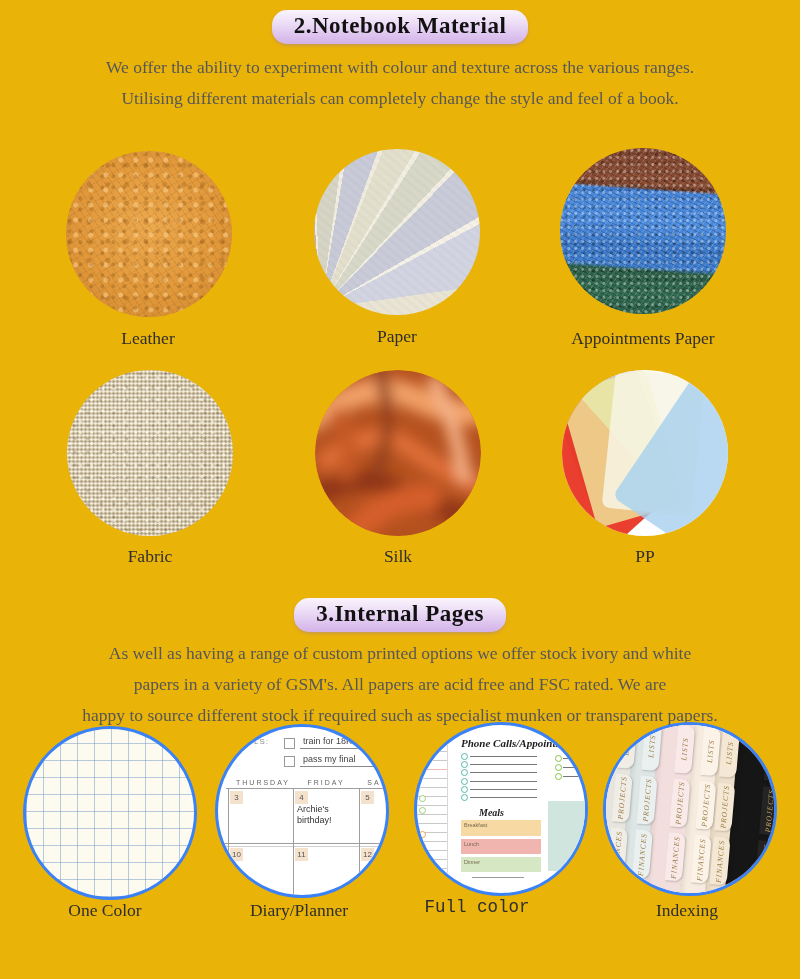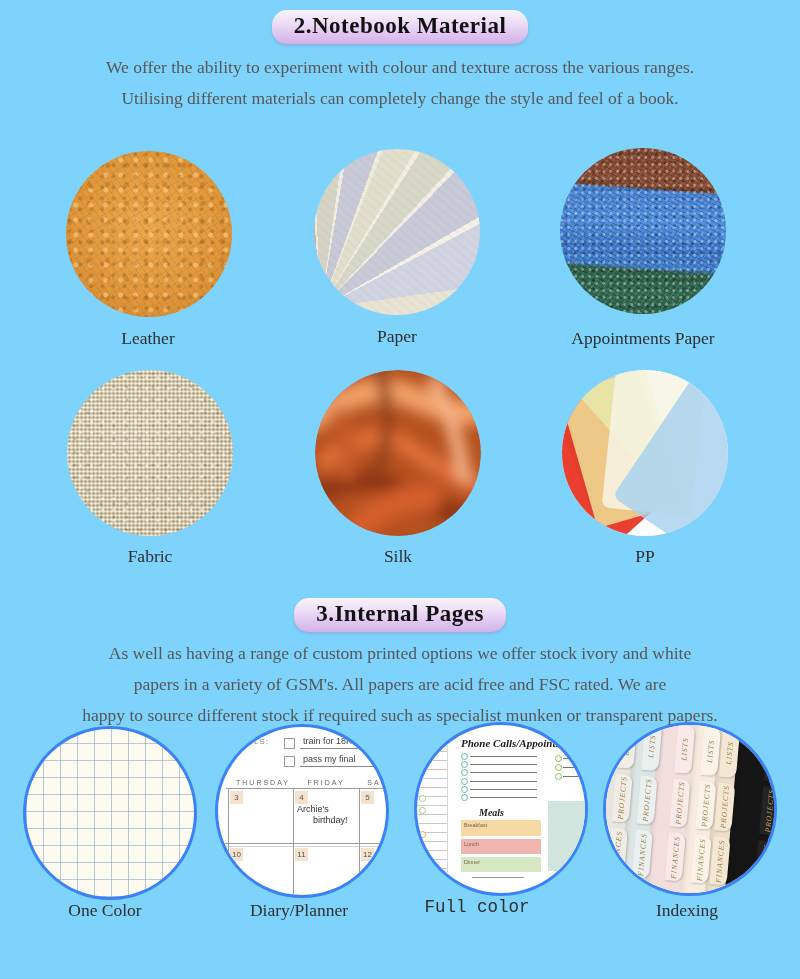--- a/index.html
+++ b/index.html
@@ -1,16 +1,16 @@
 <!DOCTYPE html>
 <html><head>
 <meta charset="utf-8">
 <style>
   html,body{margin:0;padding:0;background:#ffffff;}
-  .page{position:relative;width:800px;height:979px;background:#7dd3fc;overflow:hidden;
+  .page{position:relative;width:800px;height:979px;background:#eab308;overflow:hidden;
         font-family:"Liberation Serif", serif;}
   
   .badge-wrap{position:absolute;width:100%;text-align:center;}
   .badge{display:inline-block;padding:3px 22px 5px;border-radius:15px;
          font-size:23px;font-weight:600;letter-spacing:.5px;color:#111;
          background:linear-gradient(180deg,#faf5fd 0%,#ecdcf6 40%,#ddc3ee 75%,#d2b2e8 100%);
          box-shadow:0 2px 3px rgba(150,120,180,.35);}
   .para{position:absolute;width:100%;text-align:center;font-size:17.5px;line-height:31px;
         color:#575757;margin:0;}
   .para span{display:block;}
@@ -208,21 +208,21 @@
     <div class="gline" style="left:75px;top:61px;width:1px;height:107px;"></div>
     <div class="gline" style="left:141px;top:61px;width:1px;height:107px;"></div>
     <div class="datechip" style="left:12px;top:64px;">3</div>
     <div class="datechip" style="left:77px;top:64px;">4</div>
     <div class="datechip" style="left:143px;top:64px;">5</div>
     <div class="datechip" style="left:12px;top:121px;">10</div>
     <div class="datechip" style="left:77px;top:121px;">11</div>
     <div class="datechip" style="left:143px;top:121px;">12</div>
     <div class="event">
       <span style="display:block;">Archie's</span>
-      <span style="display:block;margin-left:16px;">birthday!</span>
+      <span style="display:block;">birthday!</span>
     </div>
   </div>
 
   <div class="circle circle-lg pagecircle" style="left:414px;top:722px;">
     <div class="pl-edge"></div>
     <div class="pl-pink"></div>
     <div class="pl-sep"></div>
     <div class="ring" style="left:2px;top:70px;border:1px solid #9ccf7a;"></div>
     <div class="ring" style="left:2px;top:82px;border:1px solid #9ccf7a;"></div>
     <div class="ring" style="left:2px;top:106px;border:1px solid #f0a24b;"></div>

